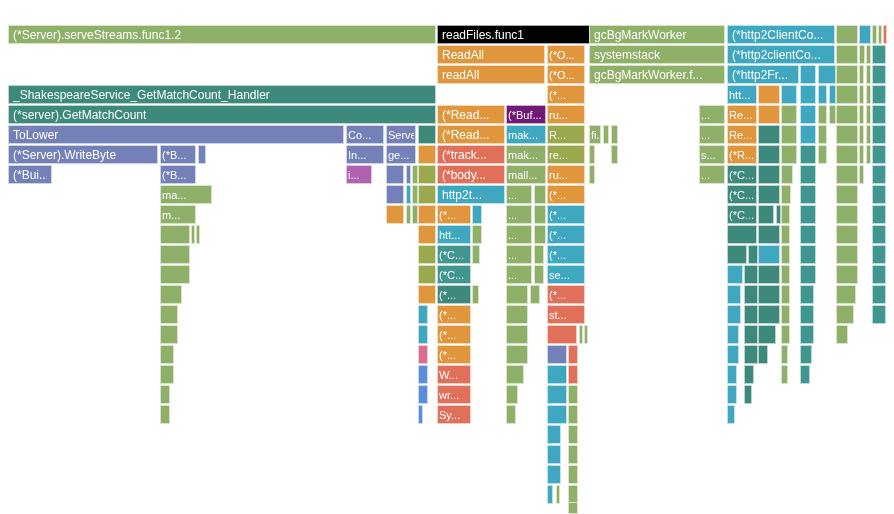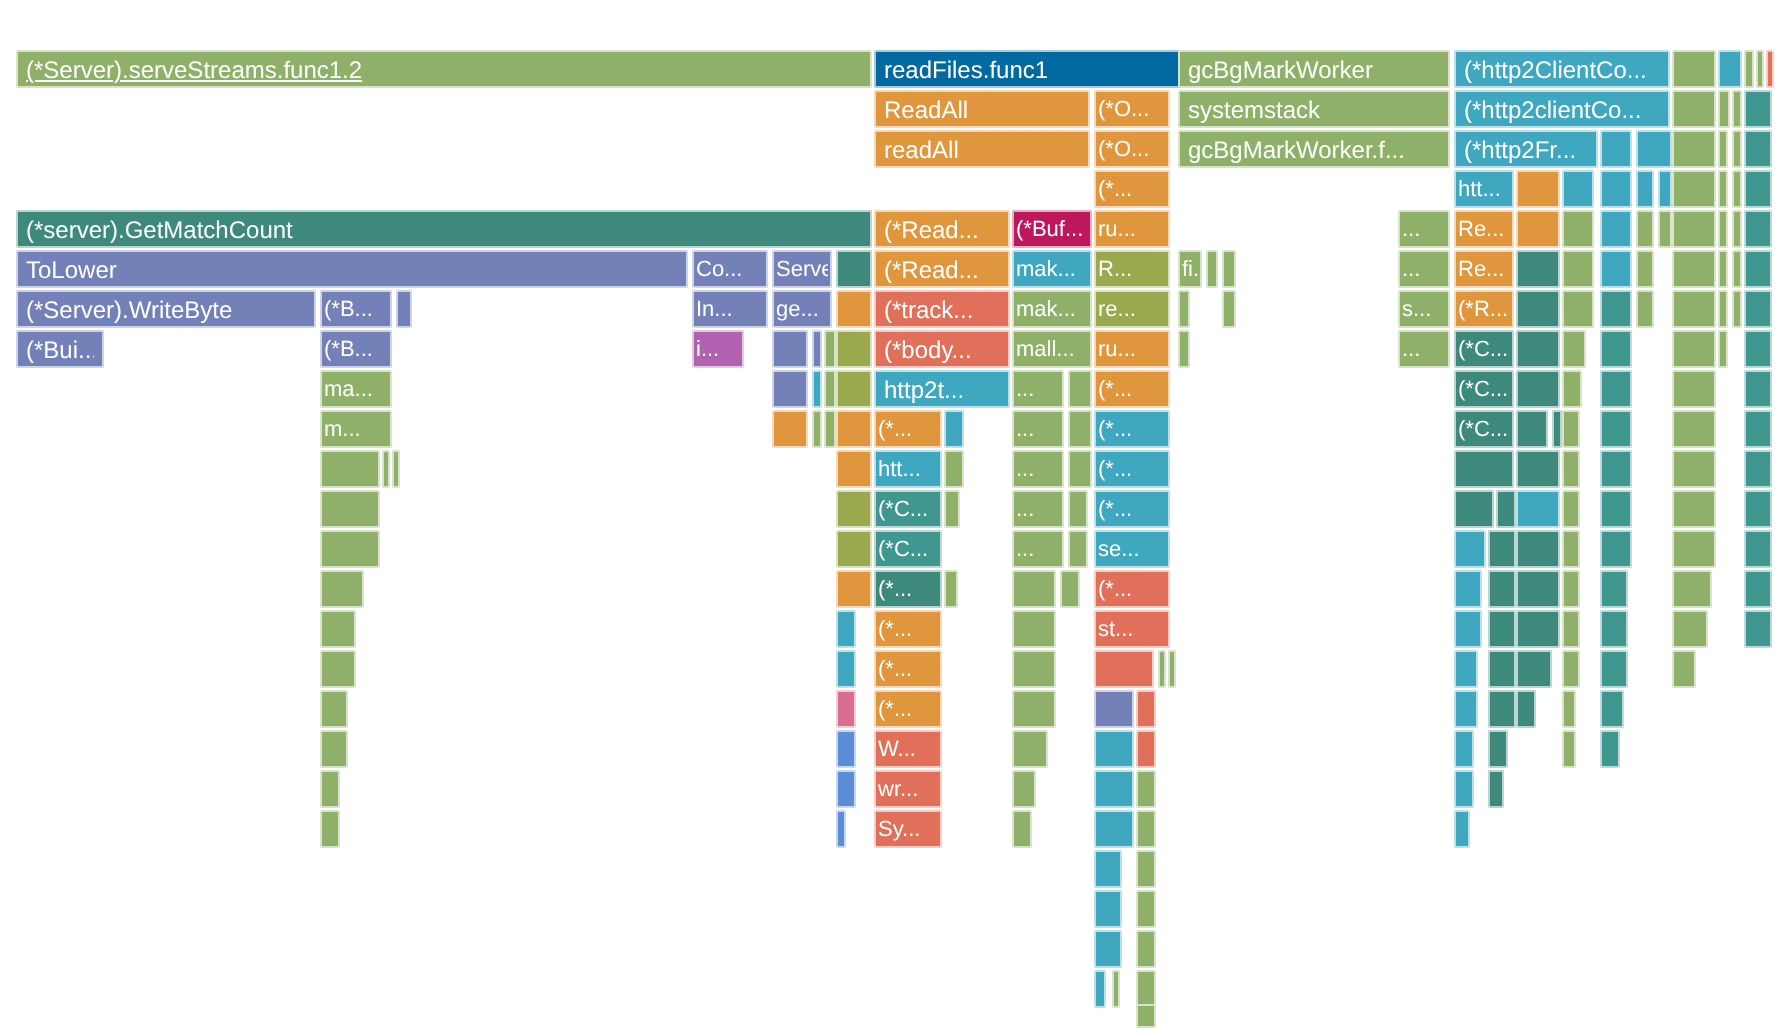--- a/index.html
+++ b/index.html
@@ -9,24 +9,24 @@
          border-radius:1px;overflow:hidden;white-space:nowrap;color:#ffffff;
          font-size:12px;line-height:18px;padding:0 4px;text-overflow:clip;}
   .frame.hdr{background:#a9a9b3;color:#ffffff;font-size:12px;}
   .lbl{display:block;overflow:hidden;white-space:nowrap;}
   .tiny{padding:0 1px;font-size:11px;}
 </style>
 </head>
 <body>
 
 <div id="flame">
-    <div class="frame" style="left: 8px; top: 25px; width: 428px; height: 19px; background: rgb(143, 176, 105); text-decoration: underline;">
+    <div class="frame" style="left: 8px; top: 25px; width: 428px; height: 19px; background: rgb(143, 176, 105);">
       <span class="lbl">(*Server).serveStreams.func1.2</span>
     </div>
-    <div class="frame" style="left: 437px; top: 25px; width: 179px; height: 19px; background: #0369a1;">
+    <div class="frame" style="left: 437px; top: 25px; width: 179px; height: 19px; background: #000000;">
       <span class="lbl">readFiles.func1</span>
     </div>
     <div class="frame" style="left: 589px; top: 25px; width: 136px; height: 19px; background: rgb(143, 176, 105);">
       <span class="lbl">gcBgMarkWorker</span>
     </div>
     <div class="frame" style="left: 727px; top: 25px; width: 108px; height: 19px; background: rgb(63, 168, 192);">
       <span class="lbl">(*http2ClientCo...</span>
     </div>
     <div class="frame tiny" style="left: 836px; top: 25px; width: 22px; height: 19px; background: rgb(143, 176, 105);">
       <span class="lbl"></span>
@@ -90,20 +90,23 @@
     </div>
     <div class="frame tiny" style="left: 859px; top: 65px; width: 5px; height: 19px; background: rgb(143, 176, 105);">
       <span class="lbl"></span>
     </div>
     <div class="frame tiny" style="left: 866px; top: 65px; width: 5px; height: 19px; background: rgb(143, 176, 105);">
       <span class="lbl"></span>
     </div>
     <div class="frame tiny" style="left: 872px; top: 65px; width: 14px; height: 19px; background: rgb(63, 151, 144);">
       <span class="lbl"></span>
     </div>
+    <div class="frame" style="left: 8px; top: 85px; width: 428px; height: 19px; background: rgb(61, 138, 125);">
+      <span class="lbl">_ShakespeareService_GetMatchCount_Handler</span>
+    </div>
     <div class="frame tiny" style="left: 547px; top: 85px; width: 38px; height: 19px; background: rgb(224, 150, 60);">
       <span class="lbl">(*...</span>
     </div>
     <div class="frame tiny" style="left: 727px; top: 85px; width: 30px; height: 19px; background: rgb(63, 168, 192);">
       <span class="lbl">htt...</span>
     </div>
     <div class="frame tiny" style="left: 758px; top: 85px; width: 22px; height: 19px; background: rgb(224, 150, 60);">
       <span class="lbl"></span>
     </div>
     <div class="frame tiny" style="left: 781px; top: 85px; width: 16px; height: 19px; background: rgb(63, 168, 192);">
@@ -129,21 +132,21 @@
     </div>
     <div class="frame tiny" style="left: 872px; top: 85px; width: 14px; height: 19px; background: rgb(63, 151, 144);">
       <span class="lbl"></span>
     </div>
     <div class="frame" style="left: 8px; top: 105px; width: 428px; height: 19px; background: rgb(61, 138, 125);">
       <span class="lbl">(*server).GetMatchCount</span>
     </div>
     <div class="frame" style="left: 437px; top: 105px; width: 68px; height: 19px; background: rgb(224, 150, 60);">
       <span class="lbl">(*Read...</span>
     </div>
-    <div class="frame tiny" style="left: 506px; top: 105px; width: 40px; height: 19px; background: #be185d;">
+    <div class="frame tiny" style="left: 506px; top: 105px; width: 40px; height: 19px; background: #701a75;">
       <span class="lbl">(*Buf...</span>
     </div>
     <div class="frame tiny" style="left: 547px; top: 105px; width: 38px; height: 19px; background: rgb(224, 150, 60);">
       <span class="lbl">ru...</span>
     </div>
     <div class="frame tiny" style="left: 699px; top: 105px; width: 26px; height: 19px; background: rgb(143, 176, 105);">
       <span class="lbl">...</span>
     </div>
     <div class="frame tiny" style="left: 727px; top: 105px; width: 30px; height: 19px; background: rgb(224, 150, 60);">
       <span class="lbl">Re...</span>
@@ -348,21 +351,21 @@
     </div>
     <div class="frame tiny" style="left: 836px; top: 165px; width: 22px; height: 19px; background: rgb(143, 176, 105);">
       <span class="lbl"></span>
     </div>
     <div class="frame tiny" style="left: 859px; top: 165px; width: 5px; height: 19px; background: rgb(143, 176, 105);">
       <span class="lbl"></span>
     </div>
     <div class="frame tiny" style="left: 872px; top: 165px; width: 14px; height: 19px; background: rgb(63, 151, 144);">
       <span class="lbl"></span>
     </div>
-    <div class="frame tiny" style="left: 160px; top: 185px; width: 36px; height: 19px; background: rgb(143, 176, 105);">
+    <div class="frame tiny" style="left: 160px; top: 185px; width: 52px; height: 19px; background: rgb(143, 176, 105);">
       <span class="lbl">ma...</span>
     </div>
     <div class="frame tiny" style="left: 386px; top: 185px; width: 18px; height: 19px; background: rgb(116, 128, 184);">
       <span class="lbl"></span>
     </div>
     <div class="frame tiny" style="left: 406px; top: 185px; width: 5px; height: 19px; background: rgb(63, 168, 192);">
       <span class="lbl"></span>
     </div>
     <div class="frame tiny" style="left: 412px; top: 185px; width: 6px; height: 19px; background: rgb(143, 176, 105);">
       <span class="lbl"></span>

